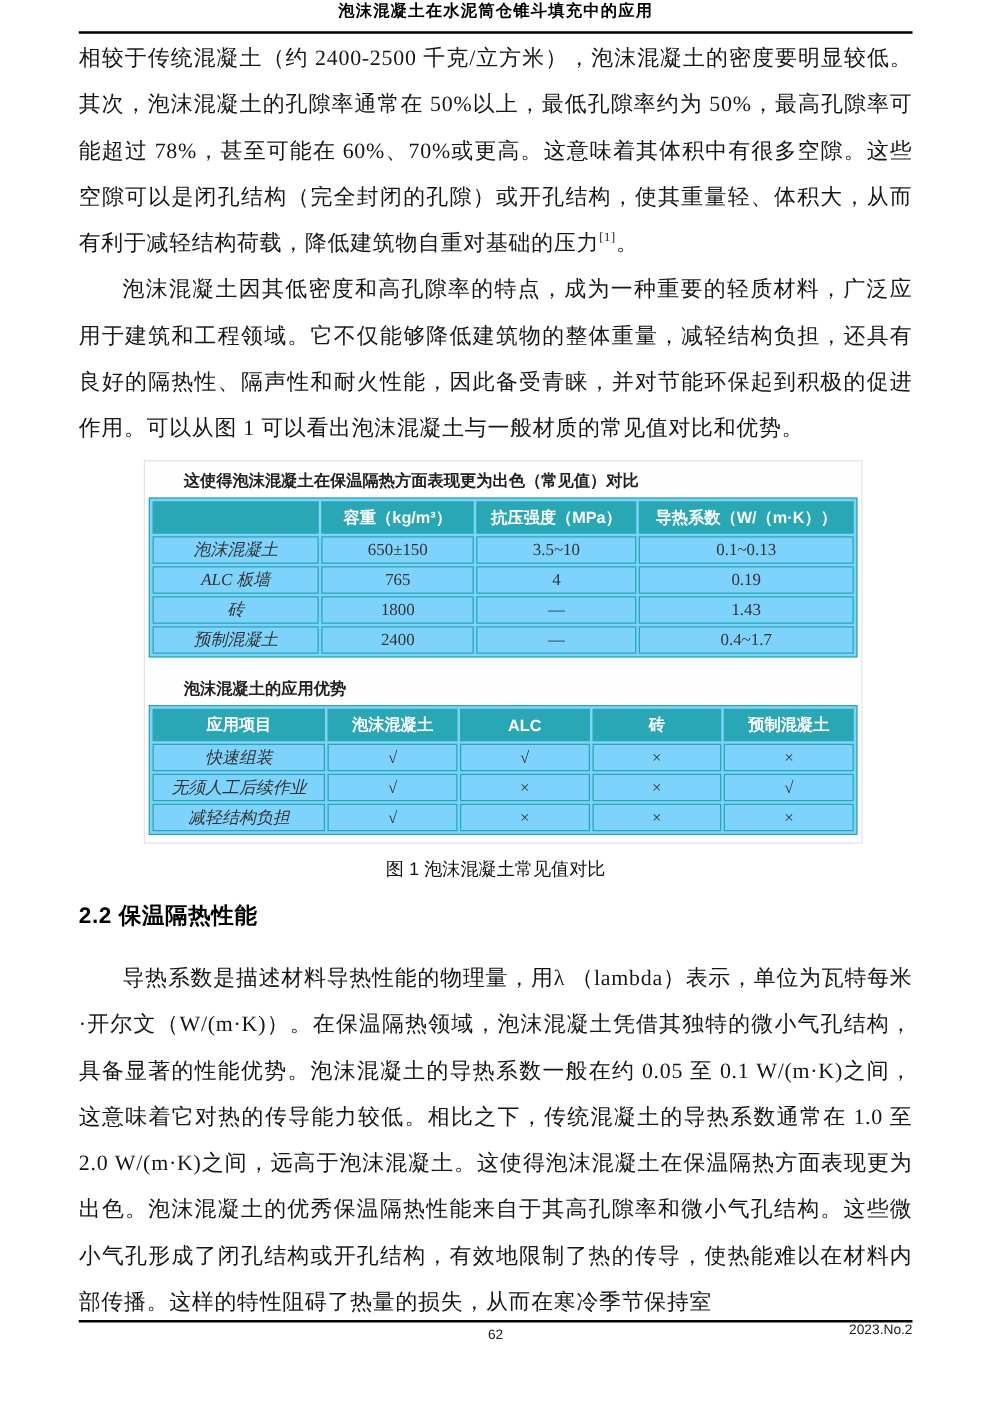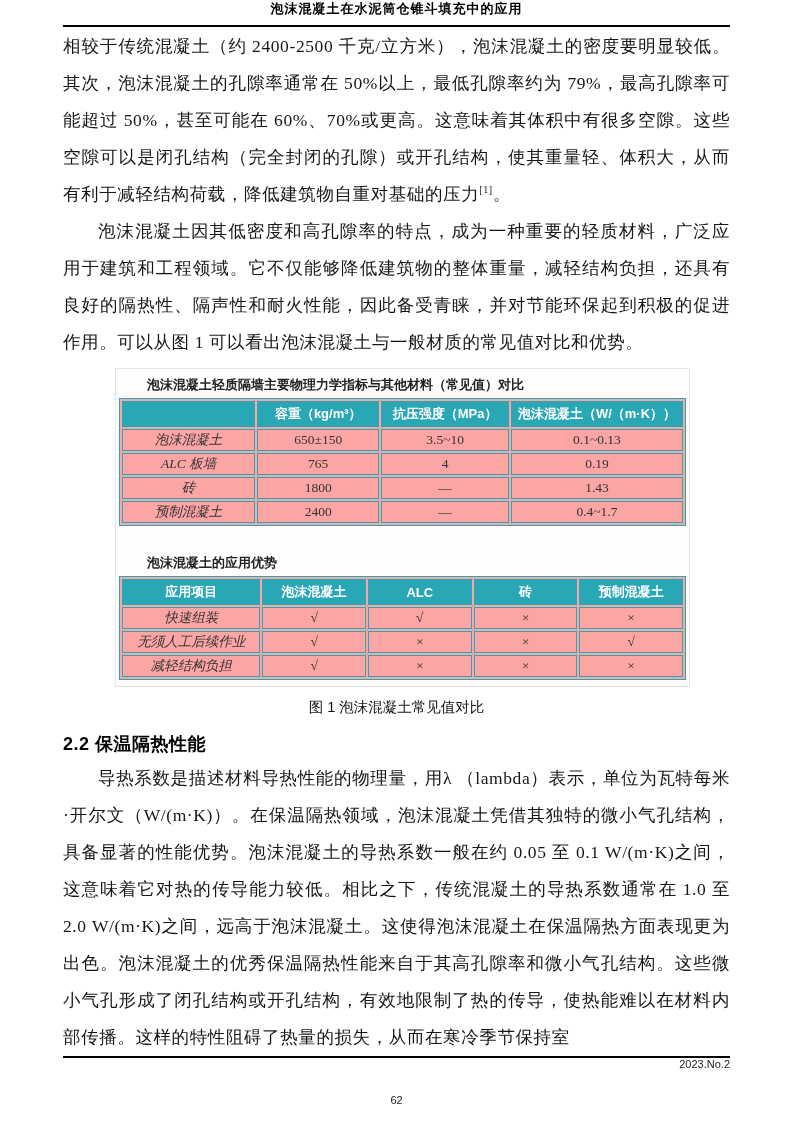--- a/index.html
+++ b/index.html
@@ -47,26 +47,26 @@
     background: #fefefe;
     padding: 5px 3px 6px 3px;
   }
   .fig-table-title {
     font-family: "Liberation Sans", "DejaVu Sans", sans-serif;
     font-size: 13px;
     font-weight: bold;
     color: #222;
     margin: 2px 0 4px 28px;
   }
-  .fig-table-title.second { margin-top: 28px; }
+  .fig-table-title.second { margin-top: 16px; }
   table.fig-table {
     width: 100%;
     border-collapse: separate;
     border-spacing: 2px;
-    background: #fca5a5;
+    background: #7dd3fc;
     border: 1px solid #2aa7b4;
   }
   table.fig-table th {
     background: #2aa7b4;
     color: #ffffff;
     font-family: "Liberation Sans", "DejaVu Sans", sans-serif;
     font-weight: bold;
     font-size: 13px;
     padding: 4px 2px;
     text-align: center;
@@ -86,71 +86,70 @@
     text-align: center;
     font-size: 14.5px;
     color: #111;
     margin-top: 11px;
   }
   h2.section-heading {
     font-family: "Liberation Sans", "DejaVu Sans", sans-serif;
     font-size: 18px;
     font-weight: bold;
     color: #000;
-    margin: 15px 0 4px 0;
+    margin: 15px 0 20px 0;
     letter-spacing: 0.5px;
   }
   .page-footer {
     position: absolute;
     left: 63px; right: 63px;
     top: 1056px;
     border-top: 2.5px solid #000;
     font-family: "Liberation Sans", "DejaVu Sans", sans-serif;
     font-size: 11px;
     color: #222;
   }
   .page-footer .page-number {
     text-align: center;
     padding-top: 4px;
-    margin-top: 32px;
   }
   .page-footer .issue {
     position: absolute;
     right: 0; top: 0;
   }
 </style>
 </head>
 <body>
 
 <div class="page-content">
 
   <div class="running-title">泡沫混凝土在水泥筒仓锥斗填充中的应用</div>
   <div class="header-rule"></div>
 
-  <p class="body-text first"><span>相较于传统混凝土（约 2400-2500 千克/立方米），泡沫混凝土的密度要明显较低。其次，泡沫混凝土的孔隙率通常在 50%以上，最低孔隙率约为 79%，最高孔隙率可能超过 50%，甚至可能在 60%、70%或更高。这意味着其体积中有很多空隙。这些空隙可以是闭孔结构（完全封闭的孔隙）或开孔结构，使其重量轻、体积大，从而有利于减轻结构荷载，降低建筑物自重对基础的压力</span><sup class="ref">[1]</sup><span>。</span></p>
+  <p class="body-text first"><span>相较于传统混凝土（约 2400-2500 千克/立方米），泡沫混凝土的密度要明显较低。其次，泡沫混凝土的孔隙率通常在 50%以上，最低孔隙率约为 50%，最高孔隙率可能超过 78%，甚至可能在 60%、70%或更高。这意味着其体积中有很多空隙。这些空隙可以是闭孔结构（完全封闭的孔隙）或开孔结构，使其重量轻、体积大，从而有利于减轻结构荷载，降低建筑物自重对基础的压力</span><sup class="ref">[1]</sup><span>。</span></p>
 
   <p class="body-text indent">泡沫混凝土因其低密度和高孔隙率的特点，成为一种重要的轻质材料，广泛应用于建筑和工程领域。它不仅能够降低建筑物的整体重量，减轻结构负担，还具有良好的隔热性、隔声性和耐火性能，因此备受青睐，并对节能环保起到积极的促进作用。可以从图 1 可以看出泡沫混凝土与一般材质的常见值对比和优势。</p>
 
   <div class="figure-block">
 
-    <div class="fig-table-title">泡沫混凝土轻质隔墙主要物理力学指标与其他材料（常见值）对比</div>
+    <div class="fig-table-title">这使得泡沫混凝土在保温隔热方面表现更为出色（常见值）对比</div>
 
     <table class="fig-table">
       <colgroup>
         <col style="width:24%">
           <col style="width:22%">
           <col style="width:23%">
           <col style="width:31%">
       </colgroup>
       <thead>
         <tr>
           <th></th>
           <th>容重（kg/m³）</th>
           <th>抗压强度（MPa）</th>
-          <th>泡沫混凝土（W/（m·K））</th>
+          <th>导热系数（W/（m·K））</th>
         </tr>
       </thead>
       <tbody>
         <tr>
           <td>泡沫混凝土</td>
           <td class="num">650±150</td>
           <td class="num">3.5~10</td>
           <td class="num">0.1~0.13</td>
         </tr>
         <tr>

